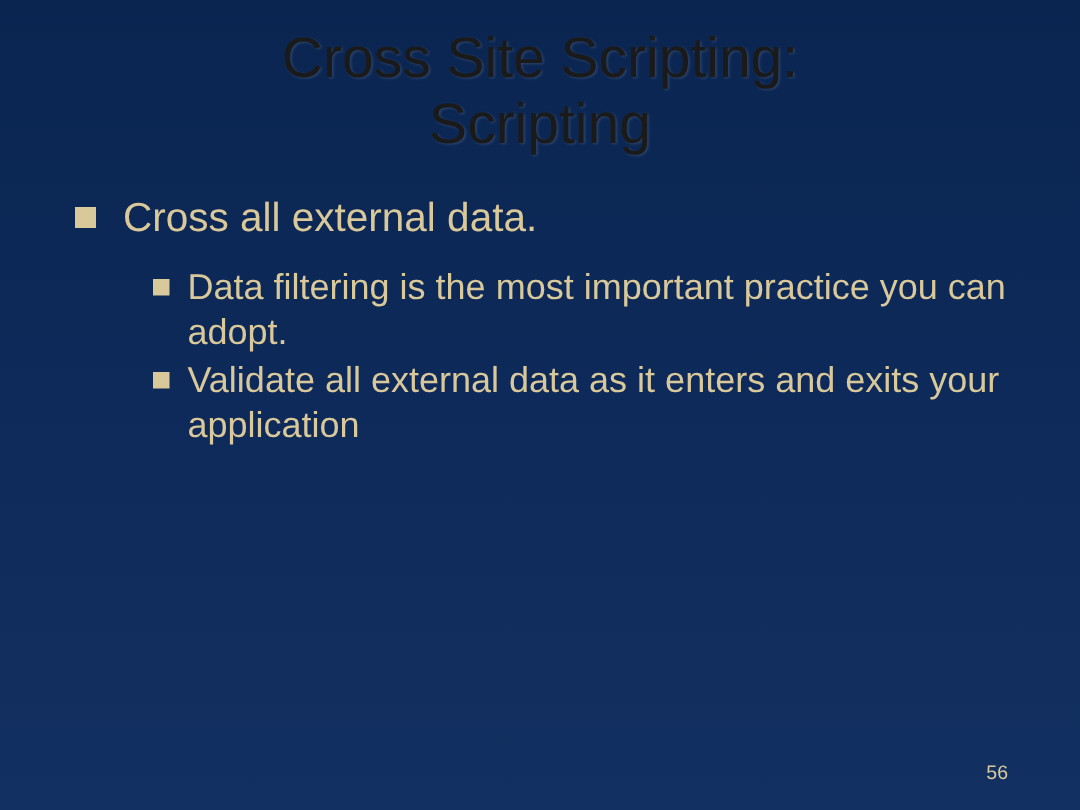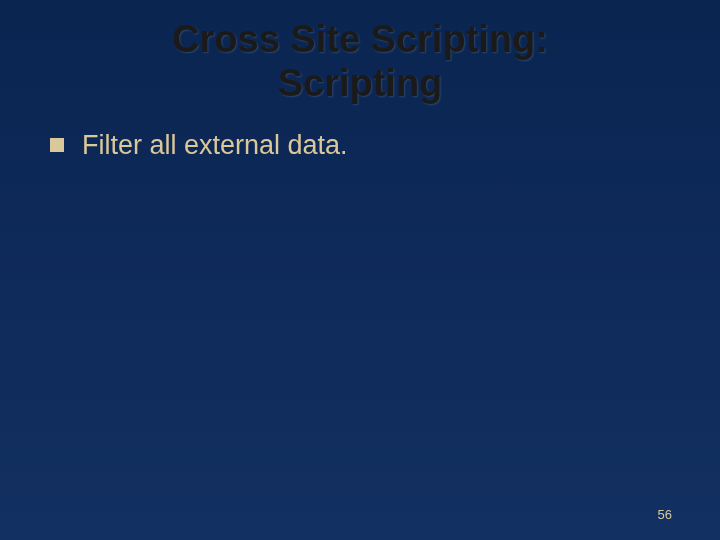--- a/index.html
+++ b/index.html
@@ -11,21 +11,21 @@
   }
   .slide {
     width: 100%;
     height: 100%;
     padding: 18px 40px 30px 40px;
     position: relative;
   }
   .title {
     color: #1a1a1a;
     font-size: 38px;
-    font-weight: bold;
+    font-weight: normal;
     text-align: center;
     line-height: 1.15;
     margin-bottom: 24px;
     text-shadow: 1px 1px 2px rgba(255,255,255,0.15);
   }
   .level1 {
     display: flex;
     align-items: flex-start;
     margin-left: 10px;
     margin-bottom: 14px;
@@ -78,18 +78,28 @@
 <body>
 
 <div class="slide">
   <h1 class="title">
     <span>Cross Site Scripting:</span><br>
     <span>Scripting</span>
   </h1>
 
   <div class="level1">
     <div class="bullet"></div>
-    <div class="text">Filter all external data.</div>
+    <div class="text">Cross all external data.</div>
   </div>
 
+  <div class="level2-container">
+    <div class="level2">
+      <div class="bullet"></div>
+      <div class="text">Data filtering is the most important practice you can adopt.</div>
+    </div>
+    <div class="level2">
+      <div class="bullet"></div>
+      <div class="text">Validate all external data as it enters and exits your application</div>
+    </div>
+  </div>
 
   <div class="page-number">56</div>
 </div>
 
 </body></html>

